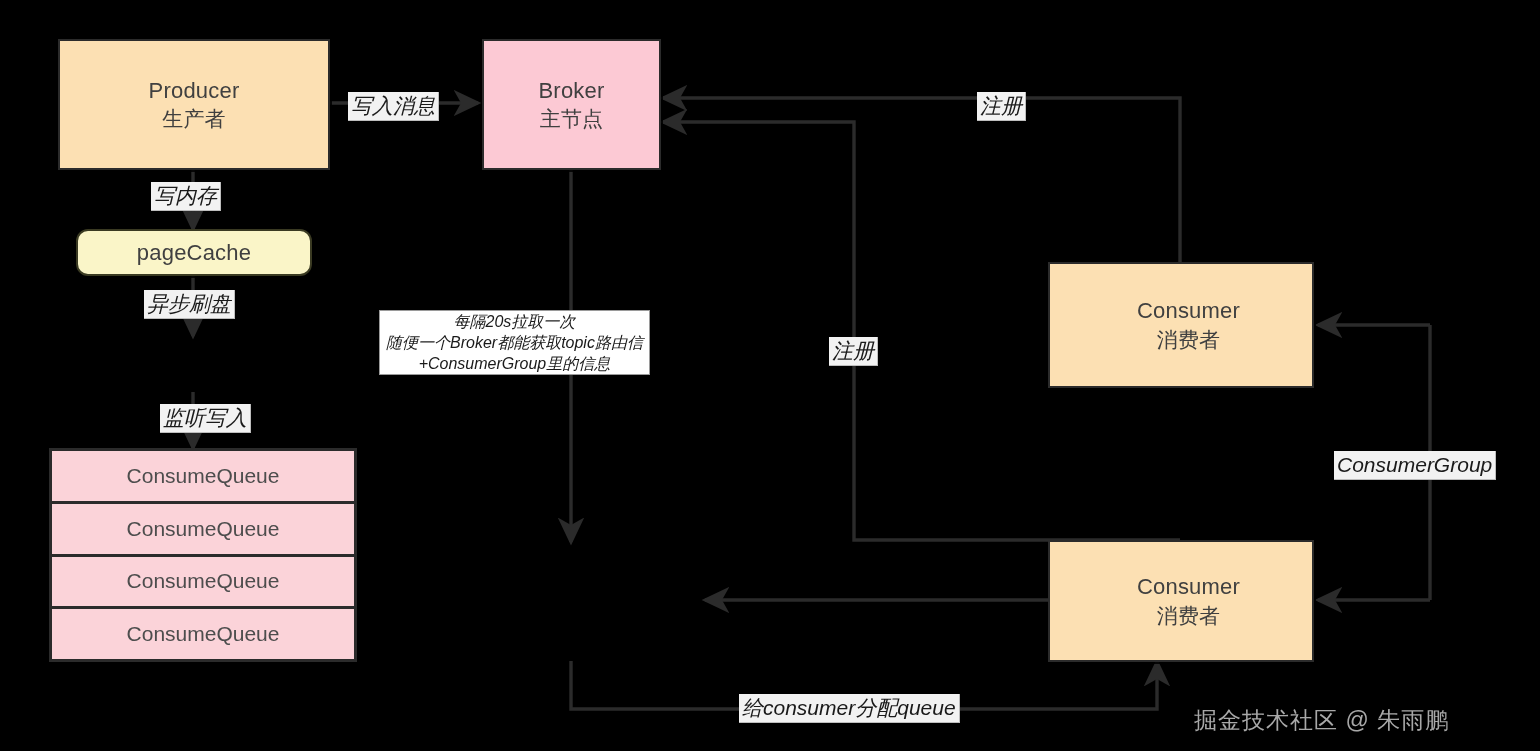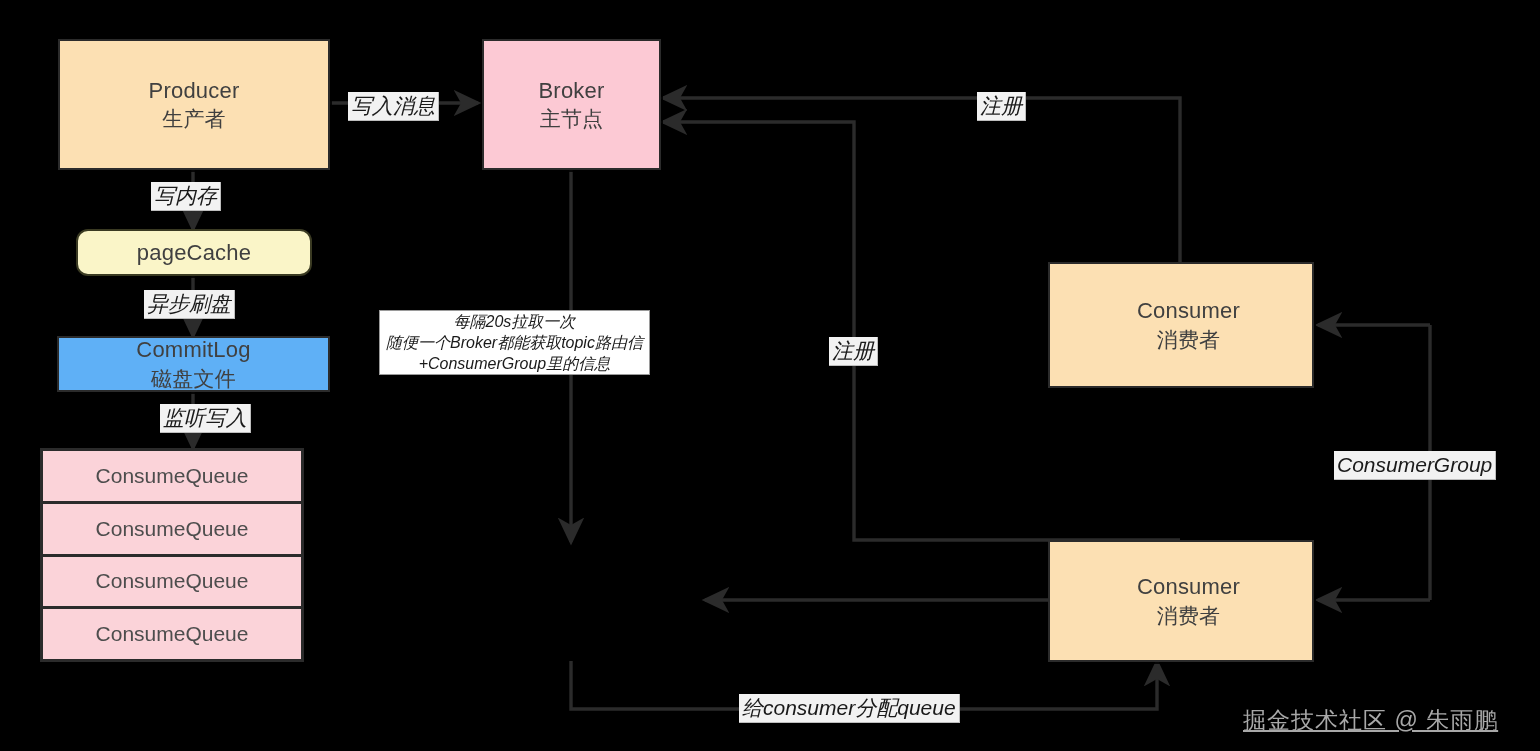--- a/index.html
+++ b/index.html
@@ -138,26 +138,22 @@
 
   <div class="node n-producer" style="left:58px; top:39px; width:272px; height:131px;">
     <span class="ln">Producer</span>
     <span class="ln cn">生产者</span>
   </div>
 
   <div class="node n-pagecache" style="left:76px; top:229px; width:236px; height:47px;">
     <span class="ln">pageCache</span>
   </div>
 
-  <div class="node n-commitlog" style="left:57px; top:336px; width:273px; height:56px;">
-    <span class="ln">CommitLog</span>
-    <span class="ln cn">磁盘文件</span>
-  </div>
-
-  <div class="cqwrap" style="left:40px; top:448px; width:264px; height:214px;">
+
+  <div class="cqwrap" style="left:49px; top:448px; width:308px; height:214px;">
     <div class="cqrow">
         <span>ConsumeQueue</span>
       </div>
     <div class="cqrow">
         <span>ConsumeQueue</span>
       </div>
     <div class="cqrow">
         <span>ConsumeQueue</span>
       </div>
     <div class="cqrow">
@@ -194,15 +190,15 @@
 +ConsumerGroup里的信息</div>
 
   <div class="elabel" style="left:977px; top:92px;">注册</div>
 
   <div class="elabel" style="left:829px; top:337px;">注册</div>
 
   <div class="elabel" style="left:1334px; top:451px;">ConsumerGroup</div>
 
   <div class="elabel" style="left:739px; top:694px;">给consumer分配queue</div>
 
-  <div class="watermark" style="left:1243px; top:705px;text-decoration:underline;">掘金技术社区 @ 朱雨鹏</div>
+  <div class="watermark" style="left:1194px; top:705px;">掘金技术社区 @ 朱雨鹏</div>
 
 </div>
 
 </body></html>

